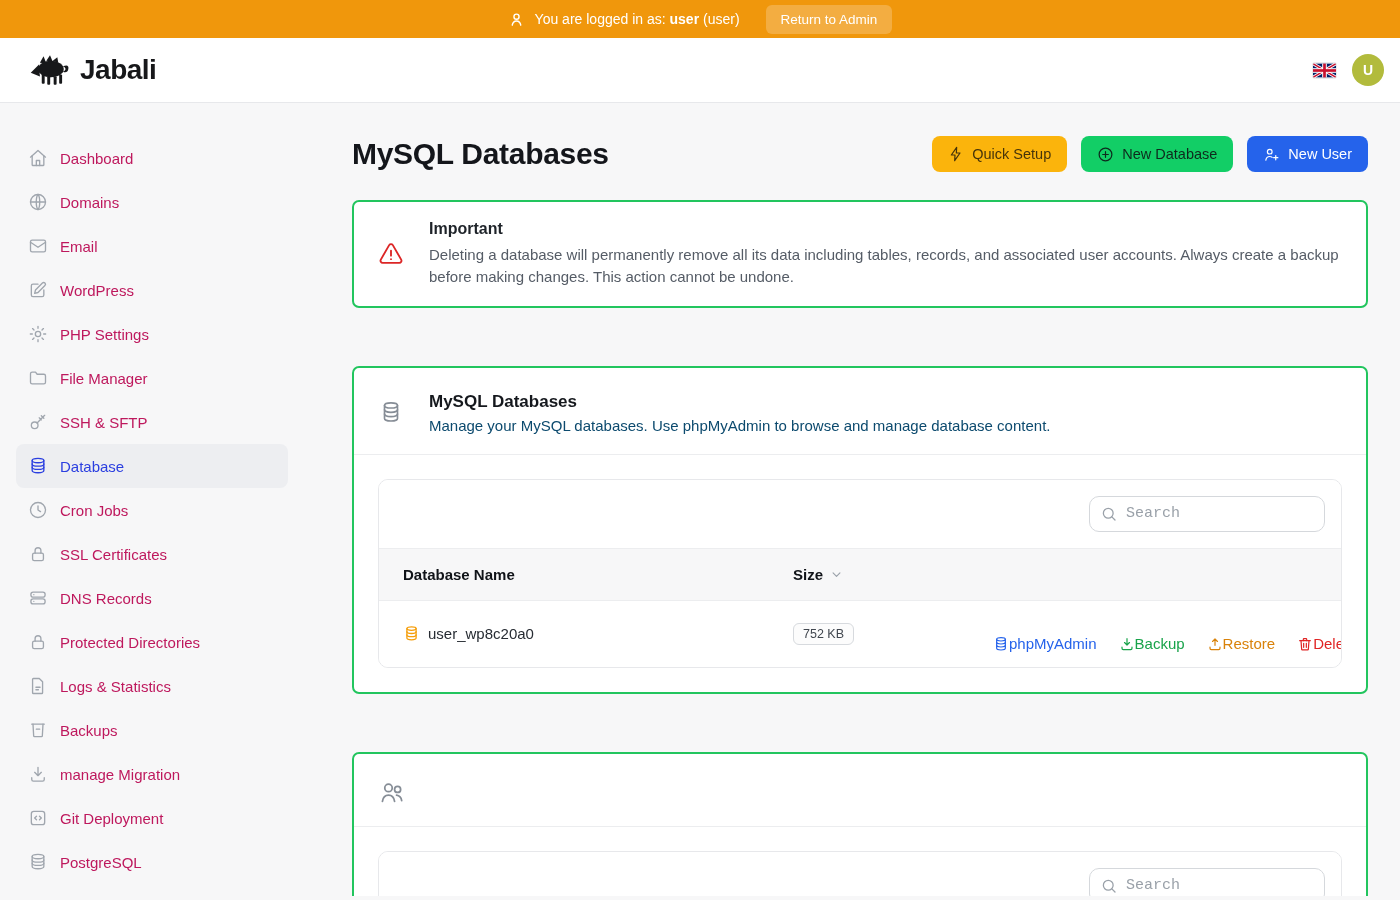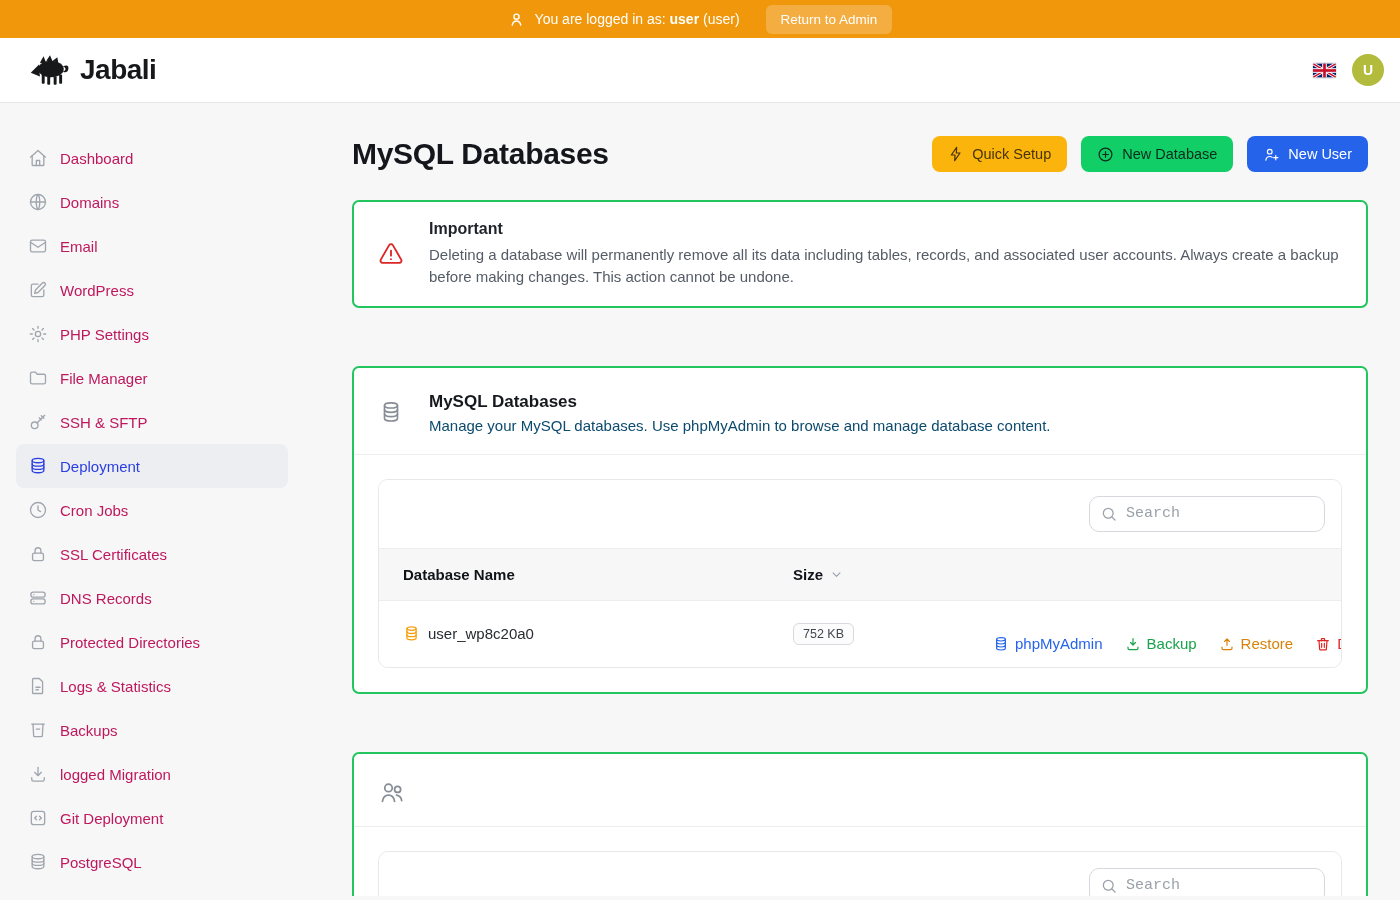--- a/index.html
+++ b/index.html
@@ -62,21 +62,21 @@
   .search-input::placeholder { color:#9AA1A9; }
 
   .t-head { display:flex; align-items:center; background:#F7F7F8; border-top:1px solid #ECEDEF; padding:17px 24px; font-size:15px; font-weight:700; color:#101318; }
   .t-row { display:flex; align-items:center; border-top:1px solid #ECEDEF; padding:14px 24px; background:#fff; }
   .col-name { width:390px; flex-shrink:0; display:flex; align-items:center; gap:8px; }
   .col-size { width:200px; flex-shrink:0; display:flex; align-items:center; gap:6px; }
   .db-name { font-size:15px; color:#272C33; }
   .db-icon-amber { color:#F59E0B; }
   .size-pill { display:inline-block; border:1px solid #D7DADE; background:#FCFCFC; border-radius:6px; padding:3px 9px; font-size:12.5px; color:#41474F; }
   .row-actions { margin-left:auto; display:flex; align-items:center; gap:22px; }
-  .action-link { display:flex; align-items:center; gap:6px; font-size:15px; cursor:pointer; background:none; border:none; font-family:inherit; padding:0;margin-top:20px; }
+  .action-link { display:flex; align-items:center; font-size:15px; cursor:pointer; background:none; border:none; font-family:inherit; padding:0;margin-top:20px; }
   .a-blue { color:#2563EB; } .a-green { color:#18A34A; } .a-orange { color:#D9820A; } .a-red { color:#E02424; }
   .chev { color:#9AA1A9; }
 </style>
 </head>
 <body>
 
 <div class="topbar">
   <span class="who">
     <svg width="17" height="17" viewBox="0 0 24 24" fill="none" stroke="currentColor" stroke-width="2" stroke-linecap="round">
         <circle cx="12" cy="8" r="3.6"></circle>
@@ -176,21 +176,21 @@
         </svg>
       <span>SSH &amp; SFTP</span>
     </div>
     <div class="nav-item active">
       <svg class="nicon" viewBox="0 0 24 24" fill="none" stroke="currentColor" stroke-width="1.6" stroke-linecap="round">
           <ellipse cx="12" cy="5.5" rx="7" ry="2.6"></ellipse>
           <path d="M5 5.5v4c0 1.4 3.1 2.6 7 2.6s7-1.2 7-2.6v-4"></path>
           <path d="M5 9.5v4c0 1.4 3.1 2.6 7 2.6s7-1.2 7-2.6v-4"></path>
           <path d="M5 13.5v4c0 1.4 3.1 2.6 7 2.6s7-1.2 7-2.6v-4"></path>
         </svg>
-      <span>Deployment</span>
+      <span>Database</span>
     </div>
     <div class="nav-item">
       <svg class="nicon" viewBox="0 0 24 24" fill="none" stroke="currentColor" stroke-width="1.6" stroke-linecap="round" stroke-linejoin="round">
           <circle cx="12" cy="12" r="9"></circle>
           <path d="M12 7v5l3 2"></path>
         </svg>
       <span>Cron Jobs</span>
     </div>
     <div class="nav-item">
       <svg class="nicon" viewBox="0 0 24 24" fill="none" stroke="currentColor" stroke-width="1.6" stroke-linecap="round" stroke-linejoin="round">
@@ -227,21 +227,21 @@
           <path d="M6 5l.8 14a1 1 0 001 .9h8.4a1 1 0 001-.9L18 5"></path>
           <path d="M10 11h4"></path>
         </svg>
       <span>Backups</span>
     </div>
     <div class="nav-item">
       <svg class="nicon" viewBox="0 0 24 24" fill="none" stroke="currentColor" stroke-width="1.6" stroke-linecap="round" stroke-linejoin="round">
           <path d="M12 4v10m0 0l-4-4m4 4l4-4"></path>
           <path d="M4.5 16.5v2a2 2 0 002 2h11a2 2 0 002-2v-2"></path>
         </svg>
-      <span>logged Migration</span>
+      <span>manage Migration</span>
     </div>
     <div class="nav-item">
       <svg class="nicon" viewBox="0 0 24 24" fill="none" stroke="currentColor" stroke-width="1.6" stroke-linecap="round" stroke-linejoin="round">
           <rect x="4" y="4" width="16" height="16" rx="3"></rect>
           <path d="M10.2 9.8L8 12l2.2 2.2M13.8 9.8L16 12l-2.2 2.2"></path>
         </svg>
       <span>Git Deployment</span>
     </div>
     <div class="nav-item">
       <svg class="nicon" viewBox="0 0 24 24" fill="none" stroke="currentColor" stroke-width="1.6" stroke-linecap="round">

